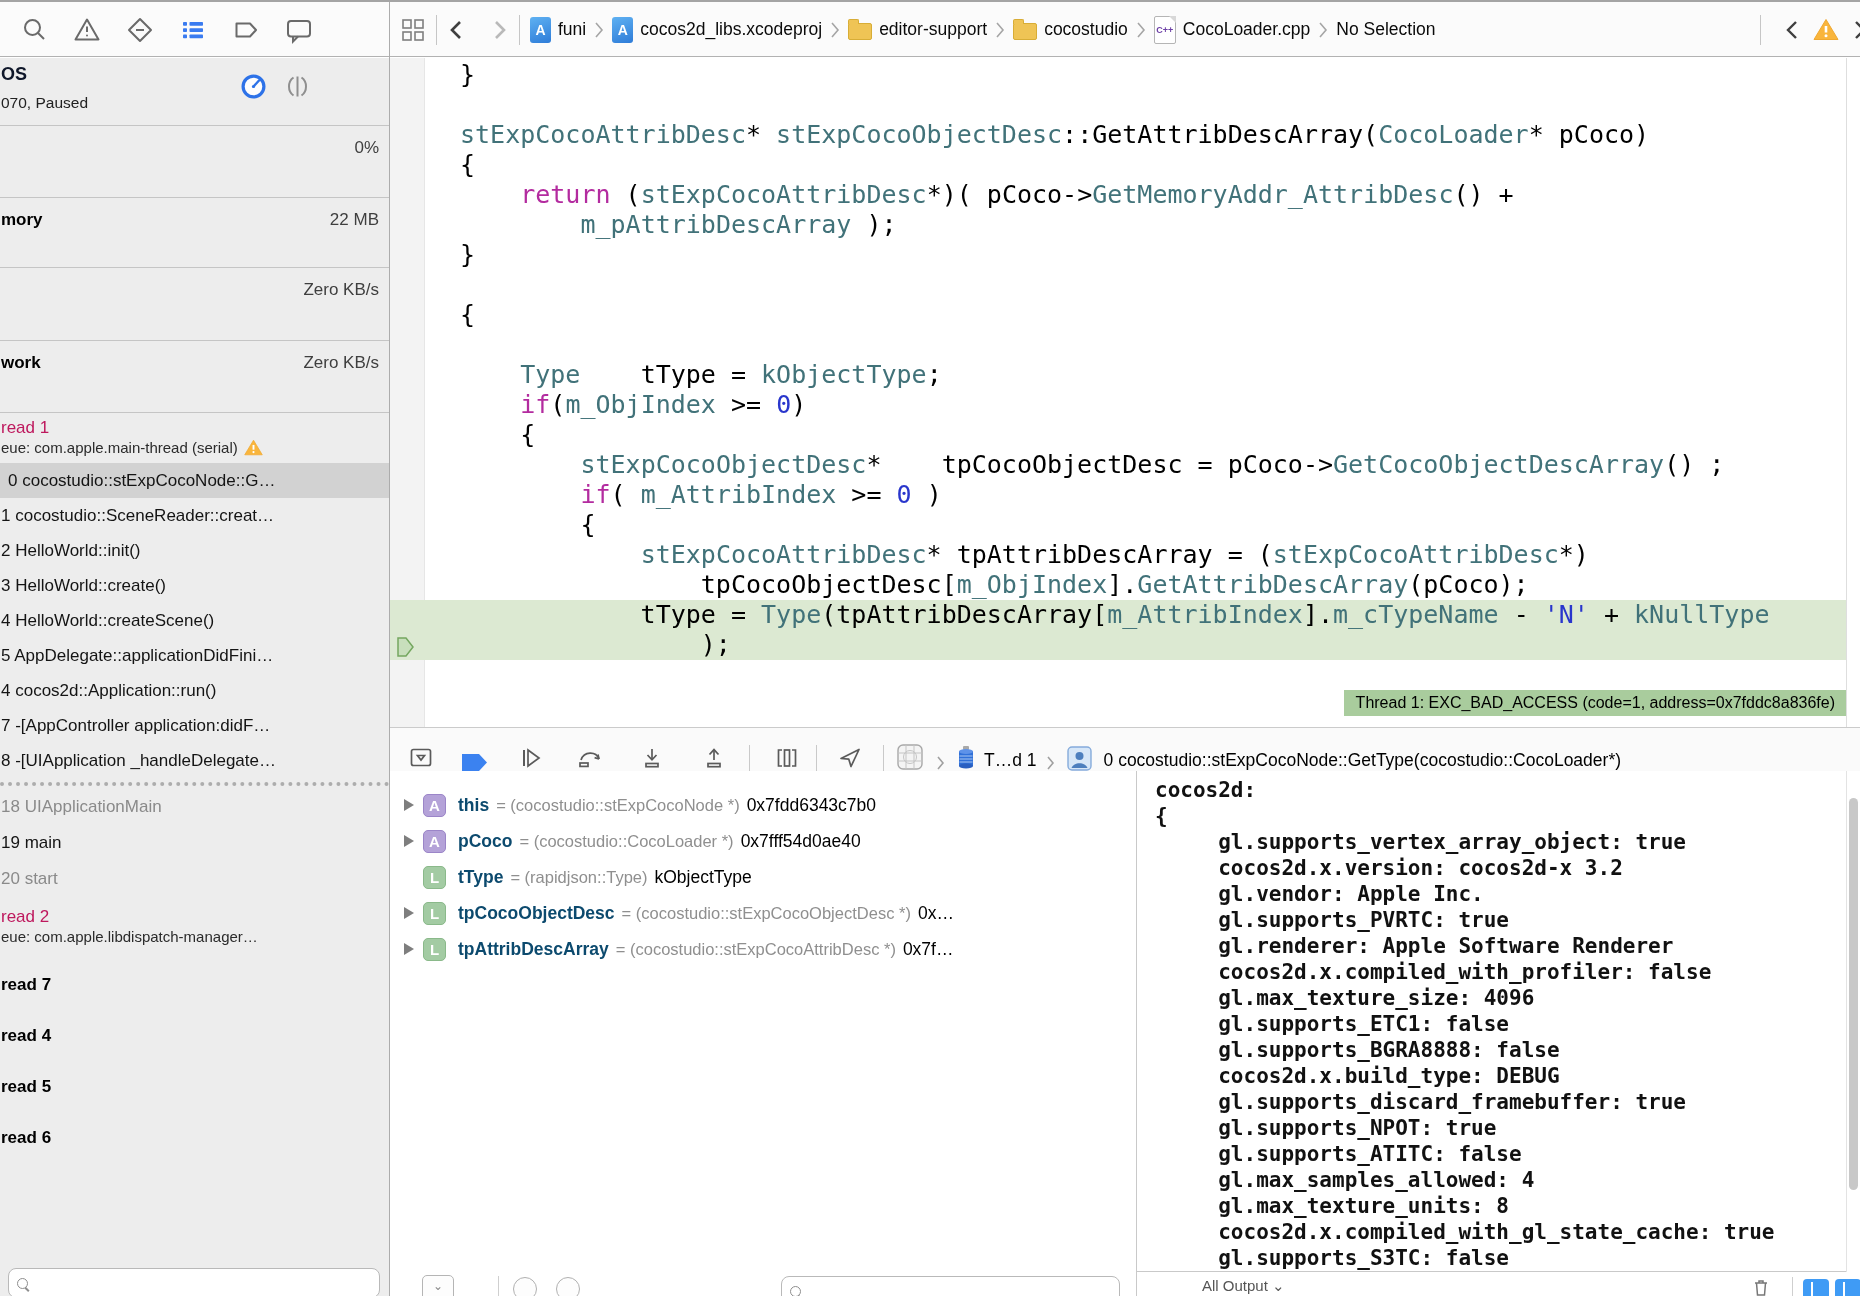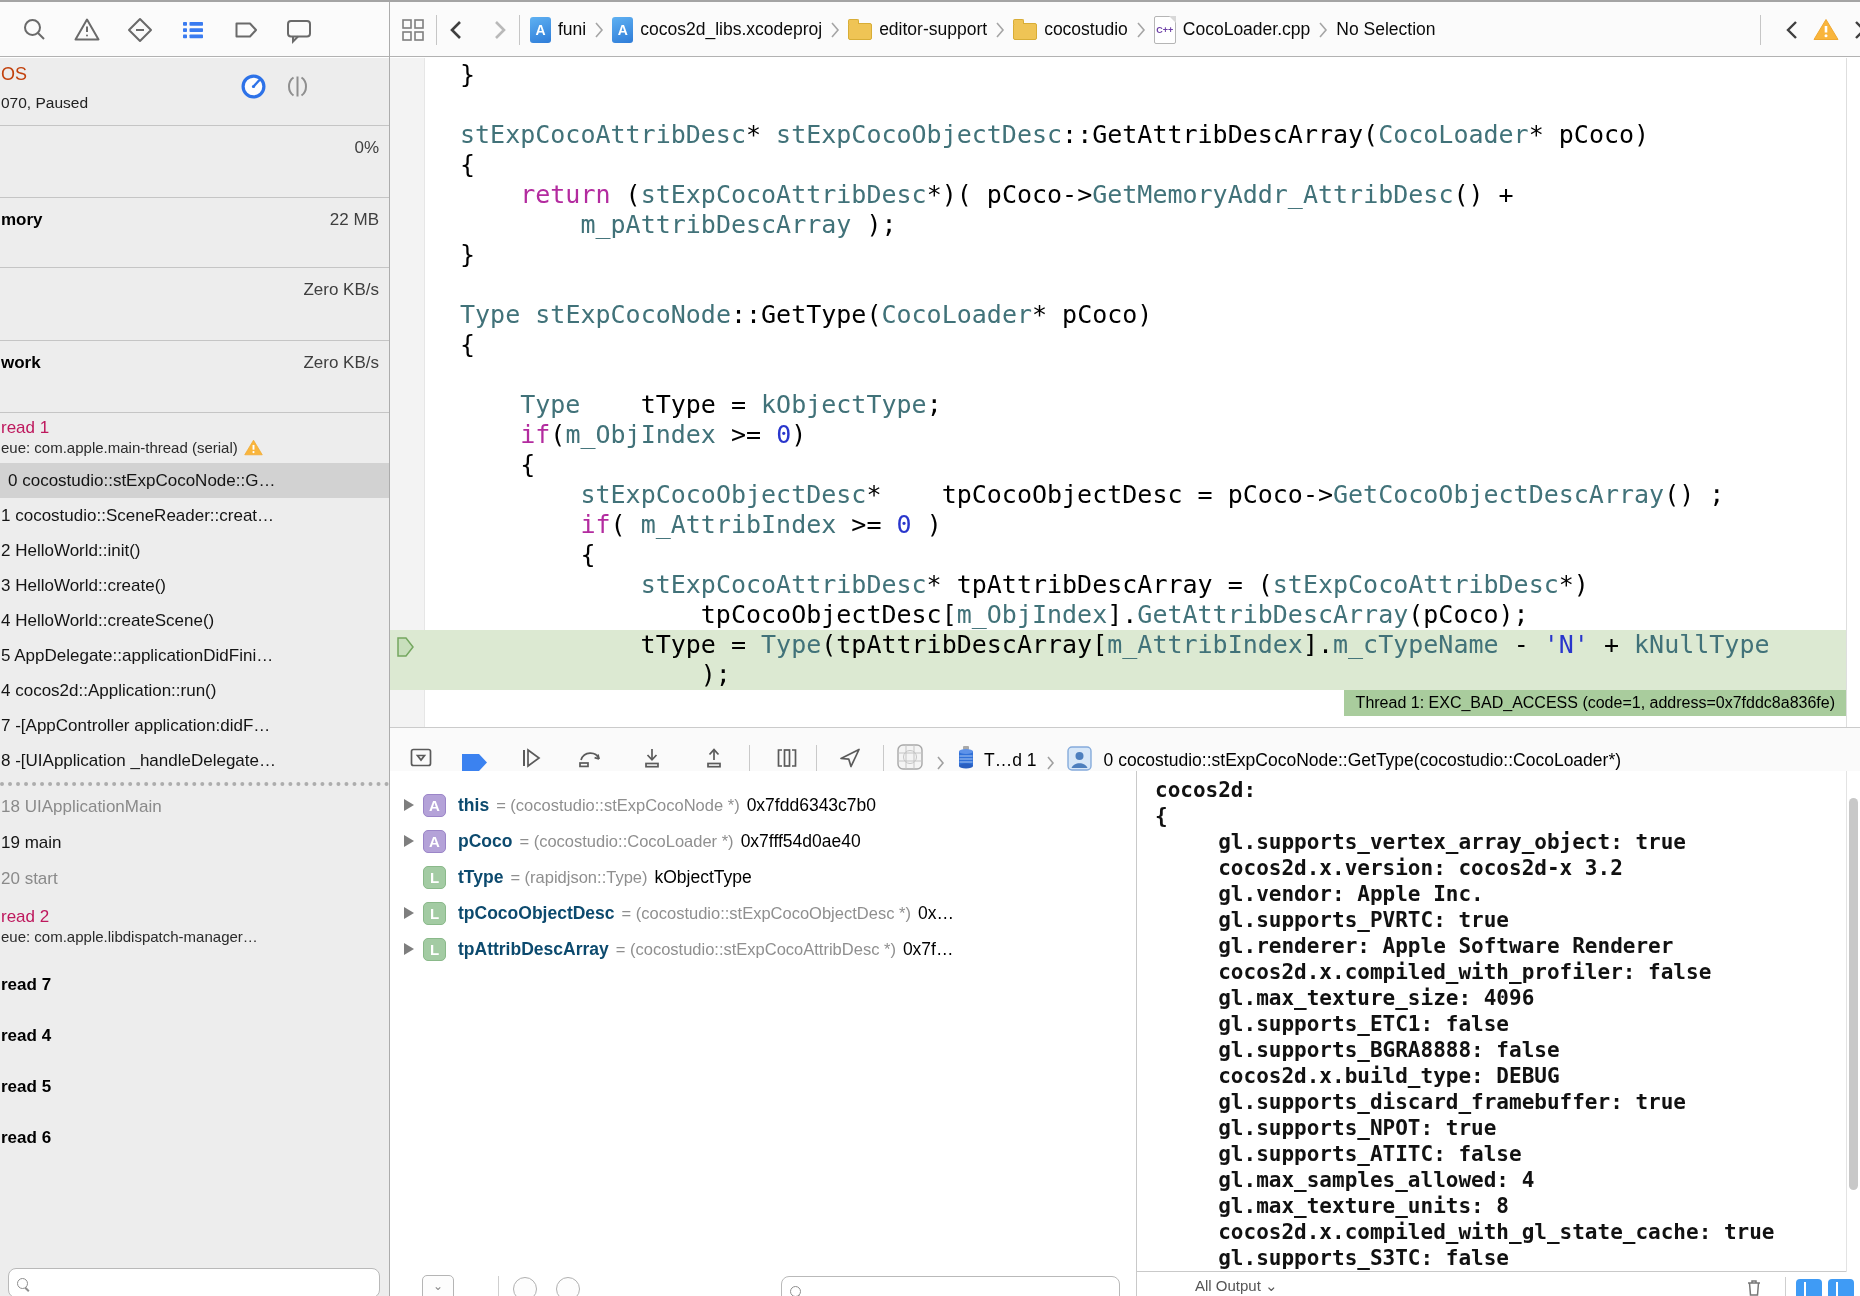--- a/index.html
+++ b/index.html
@@ -24,21 +24,21 @@
              color:#fff;font-weight:bold;font-size:14px;display:flex;align-items:center;justify-content:center;}
   .folder-icon{width:22px;height:15px;background:#EFC455;border:1px solid #D8AD36;border-radius:2px;position:relative;margin-top:4px;}
   .folder-icon::before{content:"";position:absolute;left:-1px;top:-5px;width:9px;height:4px;background:#EFC455;border:1px solid #D8AD36;border-bottom:none;border-radius:2px 2px 0 0;}
   .cpp-icon{width:20px;height:26px;background:#fff;border:1px solid #B5B5B5;border-radius:2px;position:relative;
             display:flex;align-items:center;justify-content:center;font-weight:bold;font-size:9px;color:#6C3FA6;}
   .cpp-icon::after{content:"";position:absolute;right:-1px;top:-1px;border-style:solid;border-width:0 7px 7px 0;border-color:transparent #D8D8D8 transparent transparent;}
 
   
   .sidebar{position:absolute;left:0;top:58px;width:389px;bottom:0;background:#EDEDED;overflow:hidden;}
   .process-row{position:relative;height:67px;border-bottom:1px solid #C5C5C5;}
-  .process-title{position:absolute;left:1px;top:6px;font-size:18px;font-weight:normal;color:#c2410c;}
+  .process-title{position:absolute;left:1px;top:6px;font-size:18px;font-weight:bold;color:#0f172a;}
   .process-status{position:absolute;left:1px;top:36px;font-size:15.5px;color:#222;}
   .process-icons{position:absolute;right:78px;top:15px;display:flex;gap:17px;align-items:center;}
   .gauge{position:relative;border-bottom:1px solid #C5C5C5;}
   .g-label{position:absolute;left:1px;top:12px;font-weight:bold;font-size:17px;color:#000;}
   .g-value{position:absolute;right:10px;top:12px;font-size:17px;color:#3F3F3F;}
   .threads{position:absolute;left:0;top:357px;right:0;}
   .thread-head{padding:3px 0 6px 1px;}
   .thread-title{font-size:17px;font-weight:normal;color:#be185d;line-height:20px;}
   .thread-sub{font-size:15px;color:#2B2B2B;line-height:19px;display:flex;align-items:center;gap:6px;}
   .frame{height:35px;line-height:35px;font-size:17px;color:#141414;padding-left:1px;white-space:nowrap;}
@@ -93,21 +93,21 @@
   .vb-circ{position:absolute;top:11px;width:22px;height:22px;border:1.5px solid #B0B0B0;border-radius:50%;background:#FDFDFD;}
 
   
   .console{position:absolute;left:1136px;top:771px;width:724px;bottom:0;background:#fff;border-left:1px solid #C9C9C9;box-sizing:border-box;overflow:hidden;}
   .console-lines{position:absolute;left:0;top:6px;right:14px;bottom:24px;overflow:hidden;
                  font-family:"DejaVu Sans Mono",monospace;font-weight:bold;font-size:21px;line-height:26px;
                  white-space:pre;padding-left:18px;border-bottom:1px solid #C9C9C9;}
   .cline{height:26px;}
   .cs-track{position:absolute;right:13px;top:0;height:501px;width:1px;background:#E3E3E3;}
   .cs-thumb{position:absolute;right:2px;top:27px;width:9px;height:392px;background:#C8C8C8;border-radius:5px;}
-  .console-bottom{position:absolute;left:0;right:0;bottom:0;height:23px;}
+  .console-bottom{position:absolute;left:7px;right:0;bottom:0;height:23px;}
   .co-scope{position:absolute;left:58px;top:4px;font-size:15px;color:#555;}
   .co-trash{position:absolute;left:607px;top:4px;}
   .co-sep{position:absolute;left:648px;top:4px;width:1px;height:20px;background:#CFCFCF;}
   .co-blue{position:absolute;top:6px;width:26px;height:20px;background:#3F9BF5;border-radius:4px;}
   .co-blue::after{content:"";position:absolute;left:8px;top:3px;width:1.5px;height:14px;background:#fff;}
 </style>
 </head>
 <body>
 
 <div class="app">
@@ -299,21 +299,20 @@
     <div class="gutter"></div>
     <div class="code-lines">
         <div class="code-line"><span class="tk-p">}</span></div>
         <div class="code-line"></div>
         <div class="code-line"><span class="tk-t">stExpCocoAttribDesc</span><span class="tk-p">* </span><span class="tk-t">stExpCocoObjectDesc</span><span class="tk-p">::GetAttribDescArray(</span><span class="tk-t">CocoLoader</span><span class="tk-p">* pCoco)</span></div>
         <div class="code-line"><span class="tk-p">{</span></div>
         <div class="code-line"><span class="tk-p">    </span><span class="tk-k">return</span><span class="tk-p"> (</span><span class="tk-t">stExpCocoAttribDesc</span><span class="tk-p">*)( pCoco-&gt;</span><span class="tk-t">GetMemoryAddr_AttribDesc</span><span class="tk-p">() +</span></div>
         <div class="code-line"><span class="tk-p">        </span><span class="tk-t">m_pAttribDescArray</span><span class="tk-p"> );</span></div>
         <div class="code-line"><span class="tk-p">}</span></div>
         <div class="code-line"></div>
-        <div class="code-line"><span class="tk-t">Type</span><span class="tk-p"> </span><span class="tk-t">stExpCocoNode</span><span class="tk-p">::GetType(</span><span class="tk-t">CocoLoader</span><span class="tk-p">* pCoco)</span></div>
         <div class="code-line"><span class="tk-p">{</span></div>
         <div class="code-line"></div>
         <div class="code-line"><span class="tk-p">    </span><span class="tk-t">Type</span><span class="tk-p">    tType = </span><span class="tk-t">kObjectType</span><span class="tk-p">;</span></div>
         <div class="code-line"><span class="tk-p">    </span><span class="tk-k">if</span><span class="tk-p">(</span><span class="tk-t">m_ObjIndex</span><span class="tk-p"> &gt;= </span><span class="tk-n">0</span><span class="tk-p">)</span></div>
         <div class="code-line"><span class="tk-p">    {</span></div>
         <div class="code-line"><span class="tk-p">        </span><span class="tk-t">stExpCocoObjectDesc</span><span class="tk-p">*    tpCocoObjectDesc = pCoco-&gt;</span><span class="tk-t">GetCocoObjectDescArray</span><span class="tk-p">() ;</span></div>
         <div class="code-line"><span class="tk-p">        </span><span class="tk-k">if</span><span class="tk-p">( </span><span class="tk-t">m_AttribIndex</span><span class="tk-p"> &gt;= </span><span class="tk-n">0</span><span class="tk-p"> )</span></div>
         <div class="code-line"><span class="tk-p">        {</span></div>
         <div class="code-line"><span class="tk-p">            </span><span class="tk-t">stExpCocoAttribDesc</span><span class="tk-p">* tpAttribDescArray = (</span><span class="tk-t">stExpCocoAttribDesc</span><span class="tk-p">*)</span></div>
         <div class="code-line"><span class="tk-p">                tpCocoObjectDesc[</span><span class="tk-t">m_ObjIndex</span><span class="tk-p">].</span><span class="tk-t">GetAttribDescArray</span><span class="tk-p">(pCoco);</span></div>

